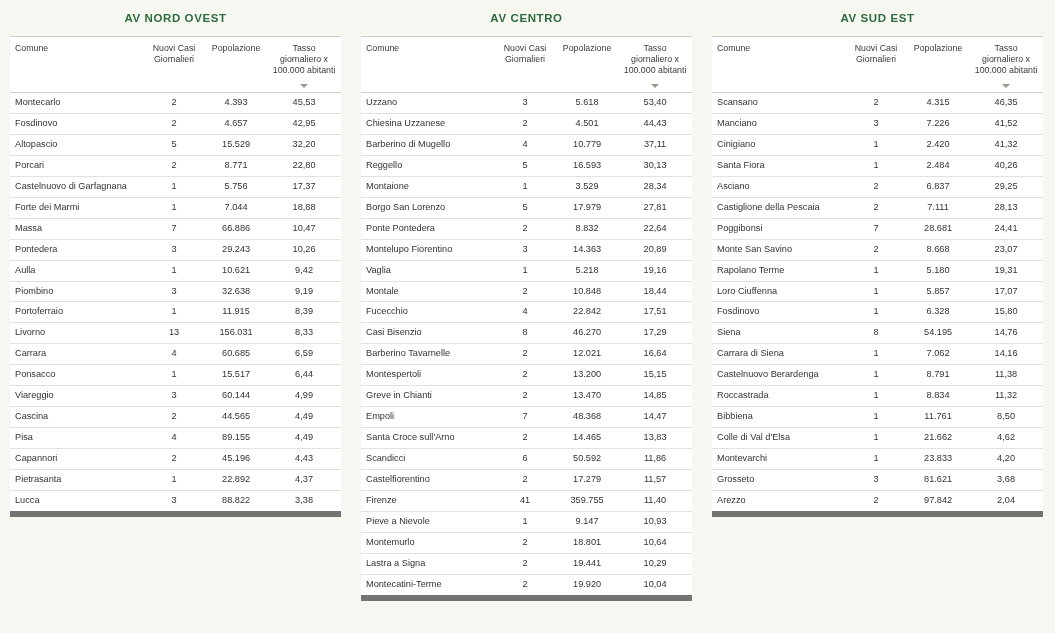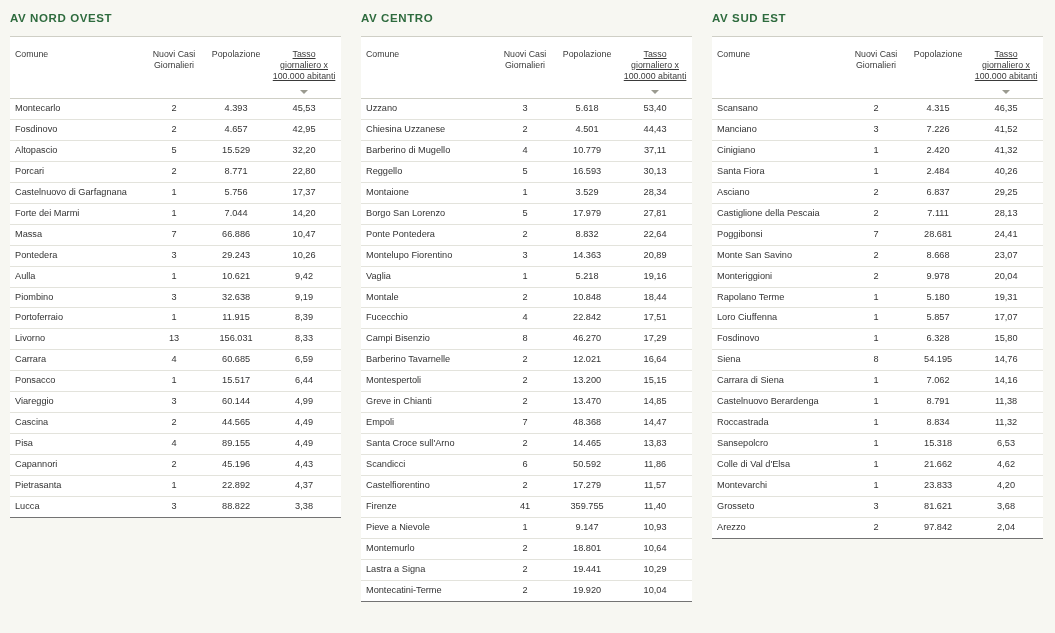--- a/index.html
+++ b/index.html
@@ -21,20 +21,21 @@
     flex-direction: row;
     align-items: flex-start;
     padding: 8px 0 0 0;
   }
   .col {
     width: 351px;
     box-sizing: border-box;
     padding: 0 10px;
   }
   .col-title {
+    text-align: center;
     font-size: 11.5px;
     font-weight: bold;
     color: #2e6b3e;
     letter-spacing: 0.6px;
     margin: 4px 0 12px 0;
   }
   table.tbl {
     width: 100%;
     border-collapse: collapse;
     background: #ffffff;
@@ -43,32 +44,32 @@
     table-layout: fixed;
   }
   table.tbl thead th {
     background: #ffffff;
     border-top: 1px solid #cfcfc6;
     border-bottom: 1px solid #cfcfc6;
     font-weight: normal;
     font-size: 8.8px;
     color: #3a3a3a;
     vertical-align: top;
-    padding: 12px 5px 16px 5px;
+    padding: 6px 5px 16px 5px;
     line-height: 1.25;
     position: relative;
     text-align: center;
   }
   table.tbl thead th.first {
     text-align: left;
     width: 42%;
   }
   table.tbl thead th.c2 { width: 18%; }
   table.tbl thead th.c3 { width: 18%; }
-  table.tbl thead th.c4 { width: 22%; text-decoration: underline; }
+  table.tbl thead th.c4 { width: 22%; }
   .sort-caret {
     position: absolute;
     bottom: 4px;
     left: 50%;
     transform: translateX(-50%);
     width: 0;
     height: 0;
     border-left: 4px solid transparent;
     border-right: 4px solid transparent;
     border-top: 4px solid #9a9a90;
@@ -79,21 +80,21 @@
     line-height: 1.3;
     text-align: center;
     white-space: nowrap;
     overflow: hidden;
     text-overflow: ellipsis;
   }
   table.tbl tbody td.name {
     text-align: left;
   }
   table.tbl tbody tr:last-child td {
-    border-bottom: 1px solid #737373;
+    border-bottom: 6px solid #737373;
   }
 </style>
 </head>
 <body>
 
 <div class="page">
   <div class="columns">
 
     <div class="col">
       <div class="col-title">AV NORD OVEST</div>
@@ -137,21 +138,21 @@
             <tr>
               <td class="name">Castelnuovo di Garfagnana</td>
               <td>1</td>
               <td>5.756</td>
               <td>17,37</td>
             </tr>
             <tr>
               <td class="name">Forte dei Marmi</td>
               <td>1</td>
               <td>7.044</td>
-              <td>14,20</td>
+              <td>18,88</td>
             </tr>
             <tr>
               <td class="name">Massa</td>
               <td>7</td>
               <td>66.886</td>
               <td>10,47</td>
             </tr>
             <tr>
               <td class="name">Pontedera</td>
               <td>3</td>
@@ -309,21 +310,21 @@
               <td>10.848</td>
               <td>18,44</td>
             </tr>
             <tr>
               <td class="name">Fucecchio</td>
               <td>4</td>
               <td>22.842</td>
               <td>17,51</td>
             </tr>
             <tr>
-              <td class="name">Campi Bisenzio</td>
+              <td class="name">Casi Bisenzio</td>
               <td>8</td>
               <td>46.270</td>
               <td>17,29</td>
             </tr>
             <tr>
               <td class="name">Barberino Tavarnelle</td>
               <td>2</td>
               <td>12.021</td>
               <td>16,64</td>
             </tr>
@@ -454,26 +455,20 @@
               <td>28.681</td>
               <td>24,41</td>
             </tr>
             <tr>
               <td class="name">Monte San Savino</td>
               <td>2</td>
               <td>8.668</td>
               <td>23,07</td>
             </tr>
             <tr>
-              <td class="name">Monteriggioni</td>
-              <td>2</td>
-              <td>9.978</td>
-              <td>20,04</td>
-            </tr>
-            <tr>
               <td class="name">Rapolano Terme</td>
               <td>1</td>
               <td>5.180</td>
               <td>19,31</td>
             </tr>
             <tr>
               <td class="name">Loro Ciuffenna</td>
               <td>1</td>
               <td>5.857</td>
               <td>17,07</td>
@@ -502,24 +497,24 @@
               <td>8.791</td>
               <td>11,38</td>
             </tr>
             <tr>
               <td class="name">Roccastrada</td>
               <td>1</td>
               <td>8.834</td>
               <td>11,32</td>
             </tr>
             <tr>
-              <td class="name">Sansepolcro</td>
-              <td>1</td>
-              <td>15.318</td>
-              <td>6,53</td>
+              <td class="name">Bibbiena</td>
+              <td>1</td>
+              <td>11.761</td>
+              <td>8,50</td>
             </tr>
             <tr>
               <td class="name">Colle di Val d'Elsa</td>
               <td>1</td>
               <td>21.662</td>
               <td>4,62</td>
             </tr>
             <tr>
               <td class="name">Montevarchi</td>
               <td>1</td>

